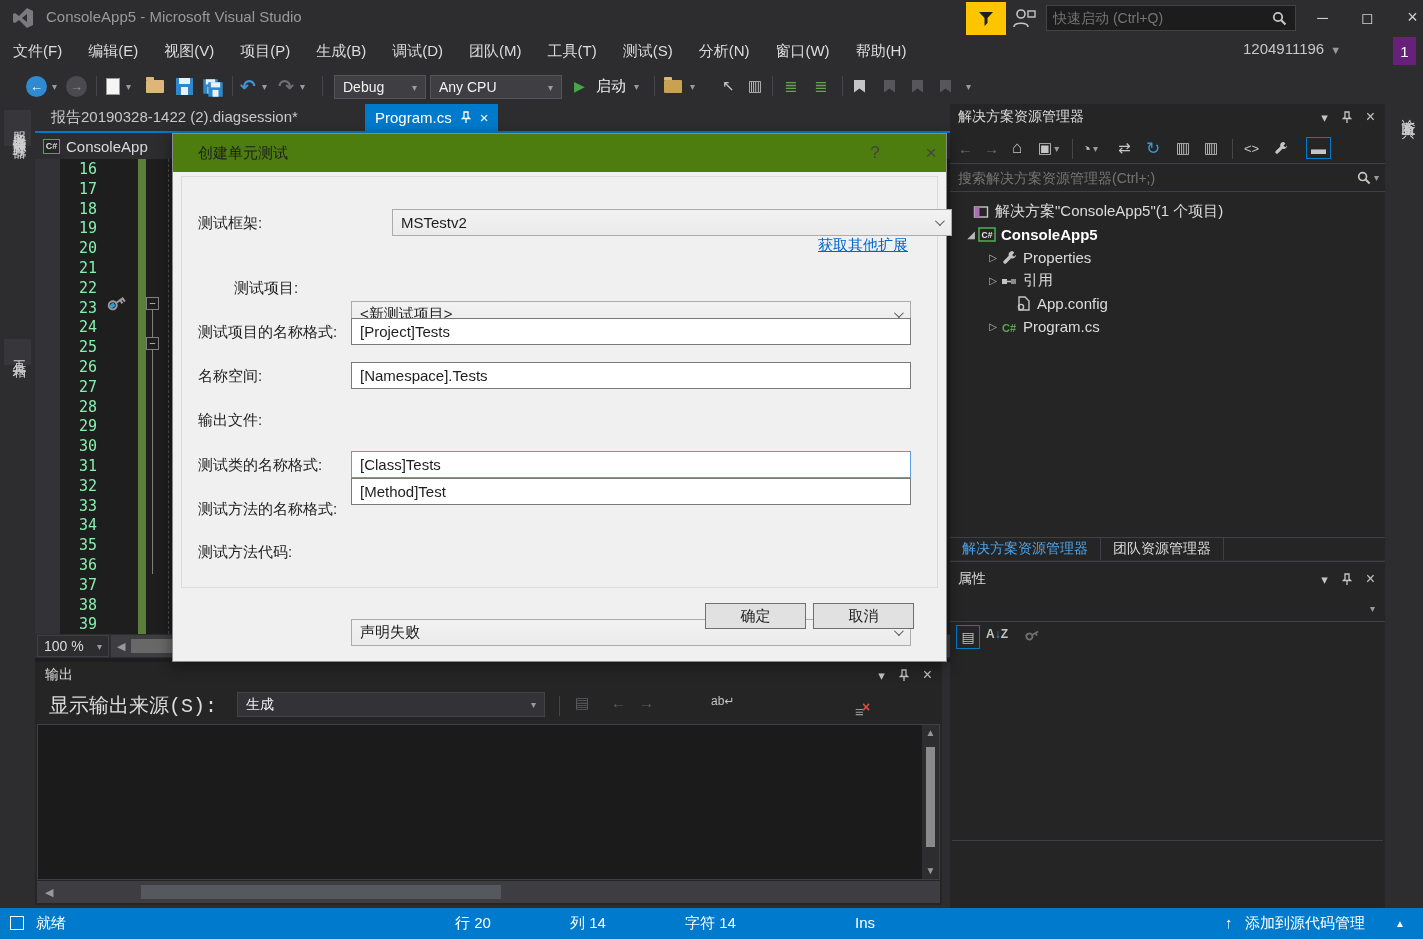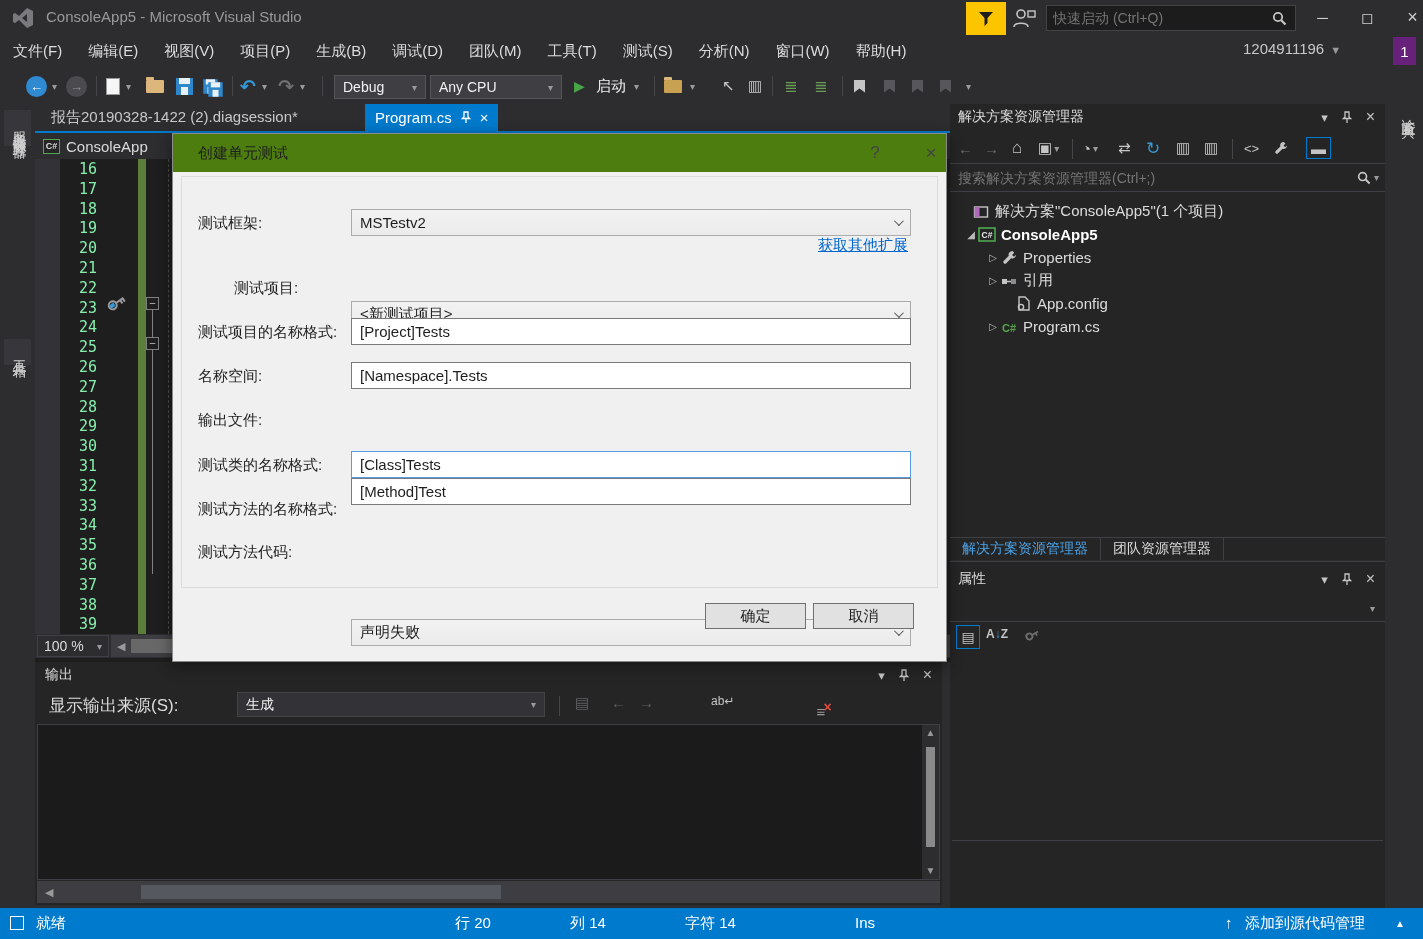--- a/index.html
+++ b/index.html
@@ -76,21 +76,21 @@
   .hscroll-ed { flex:1; height:22px; background:#3E3E42; margin-left:2px; display:flex; align-items:center; }
   .hscroll-ed .larr { color:#999; font-size:11px; padding:0 6px; }
   .hscroll-ed .thumb { width:120px; height:14px; background:#686868; }
 
   
   .output { left:35px; top:662px; width:907px; height:243px; background:#252526; }
   .panel-titlerow { position:absolute; left:0; top:0; width:100%; height:26px; display:flex; align-items:center; color:#DCDCDC; font-size:14px; }
   .pt-icons { margin-left:auto; display:flex; align-items:center; gap:14px; padding-right:10px; color:#C5C5C5; }
   .pt-icons span { font-size:13px; }
   .out-toolbar { left:0; top:26px; width:907px; height:34px; display:flex; align-items:center; }
-  .out-label { padding-left:14px; font-size:17px; color:#DCDCDC; }
+  .out-label { padding-left:14px; font-size:20px; color:#DCDCDC;font-family:Liberation Mono, monospace; }
   .out-combo { position:absolute; left:202px; top:4px; width:308px; height:25px; background:#333337; border:1px solid #434346; color:#F1F1F1; display:flex; align-items:center; padding:0 8px; font-size:14px; }
   .out-combo .caret-d { margin-left:auto; }
   .out-ic { position:absolute; top:6px; color:#5F5F63; font-size:15px; }
   .clear-ic { position:relative; color:#9B9B9E; }
   .clear-ic .redx { position:absolute; left:7px; top:-4px; color:#E04A3F; font-weight:bold; font-size:14px; }
   .out-body { left:2px; top:62px; width:903px; height:156px; background:#1B1B1C; border:1px solid #3F3F46; }
   .vscroll { position:absolute; right:0; top:0; width:17px; height:100%; background:#2D2D30; display:flex; flex-direction:column; align-items:center; }
   .vscroll .arr { color:#999; font-size:10px; height:16px; line-height:16px; }
   .vscroll .vthumb { width:9px; height:100px; background:#8A8A8A; margin-top:6px; }
   .vscroll .arr.bottom { margin-top:auto; }
@@ -566,21 +566,21 @@
 
   <div class="abs dialog">
     <div class="abs dlg-titlebar">
       <span class="dlg-title">创建单元测试</span>
     </div>
     <div class="dlg-btn" style="left:682px;">?</div>
     <div class="dlg-btn" style="left:738px; font-size:19px;">×</div>
     <div class="abs dlg-groupbox"></div>
     <div id="dlgfields">
         <div class="dlg-row-label" style="top: 80px;">测试框架:</div>
-        <div class="dlg-ctl w-combo" style="top: 75px;">
+        <div class="dlg-ctl w-combo" style="top: 75px; margin-left: 41px;">
           <span>MSTestv2</span>
           <span class="chev"></span>
         </div>
         <div class="dlg-row-label" style="top: 145px; margin-left: 36px;">测试项目:</div>
         <div class="dlg-ctl w-combo" style="top: 140px;">
           <span>&lt;新测试项目&gt;</span>
           <span class="chev"></span>
         </div>
         <div class="dlg-row-label" style="top: 189px;">测试项目的名称格式:</div>
         <input class="dlg-ctl w-input" value="[Project]Tests" style="top: 184px;">

